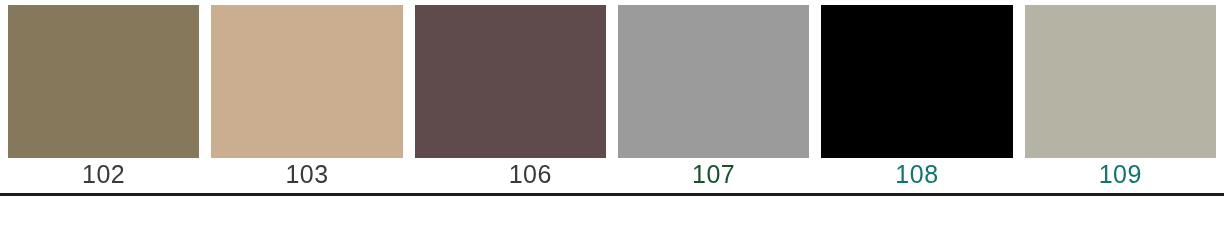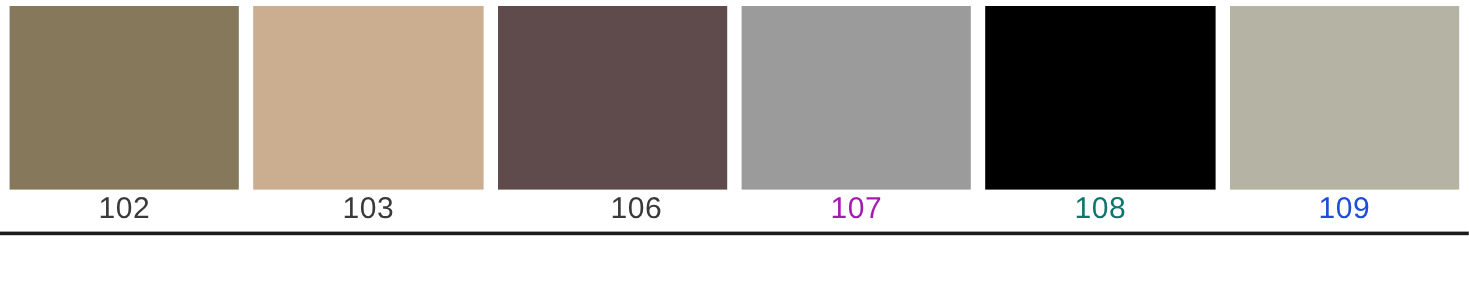--- a/index.html
+++ b/index.html
@@ -106,25 +106,25 @@
     <div class="label-cell">
       <span class="swatch-label" style="color: rgb(58, 58, 58);">102</span>
     </div>
     <div class="label-cell">
       <span class="swatch-label" style="color: rgb(58, 58, 58);">103</span>
     </div>
     <div class="label-cell">
       <span class="swatch-label" style="color: rgb(58, 58, 58); margin-left: 40px;">106</span>
     </div>
     <div class="label-cell">
-      <span class="swatch-label" style="color: #a21caf;">107</span>
+      <span class="swatch-label" style="color: #14532d;">107</span>
     </div>
     <div class="label-cell">
       <span class="swatch-label" style="color: #0f766e;">108</span>
     </div>
     <div class="label-cell">
-      <span class="swatch-label" style="color: #1d4ed8;">109</span>
+      <span class="swatch-label" style="color: #0f766e;">109</span>
     </div>
   </div>
 
   <div id="bottom-rule" style="background-color: rgb(28, 28, 28);"></div>
 
 </div>
 
 </body></html>

